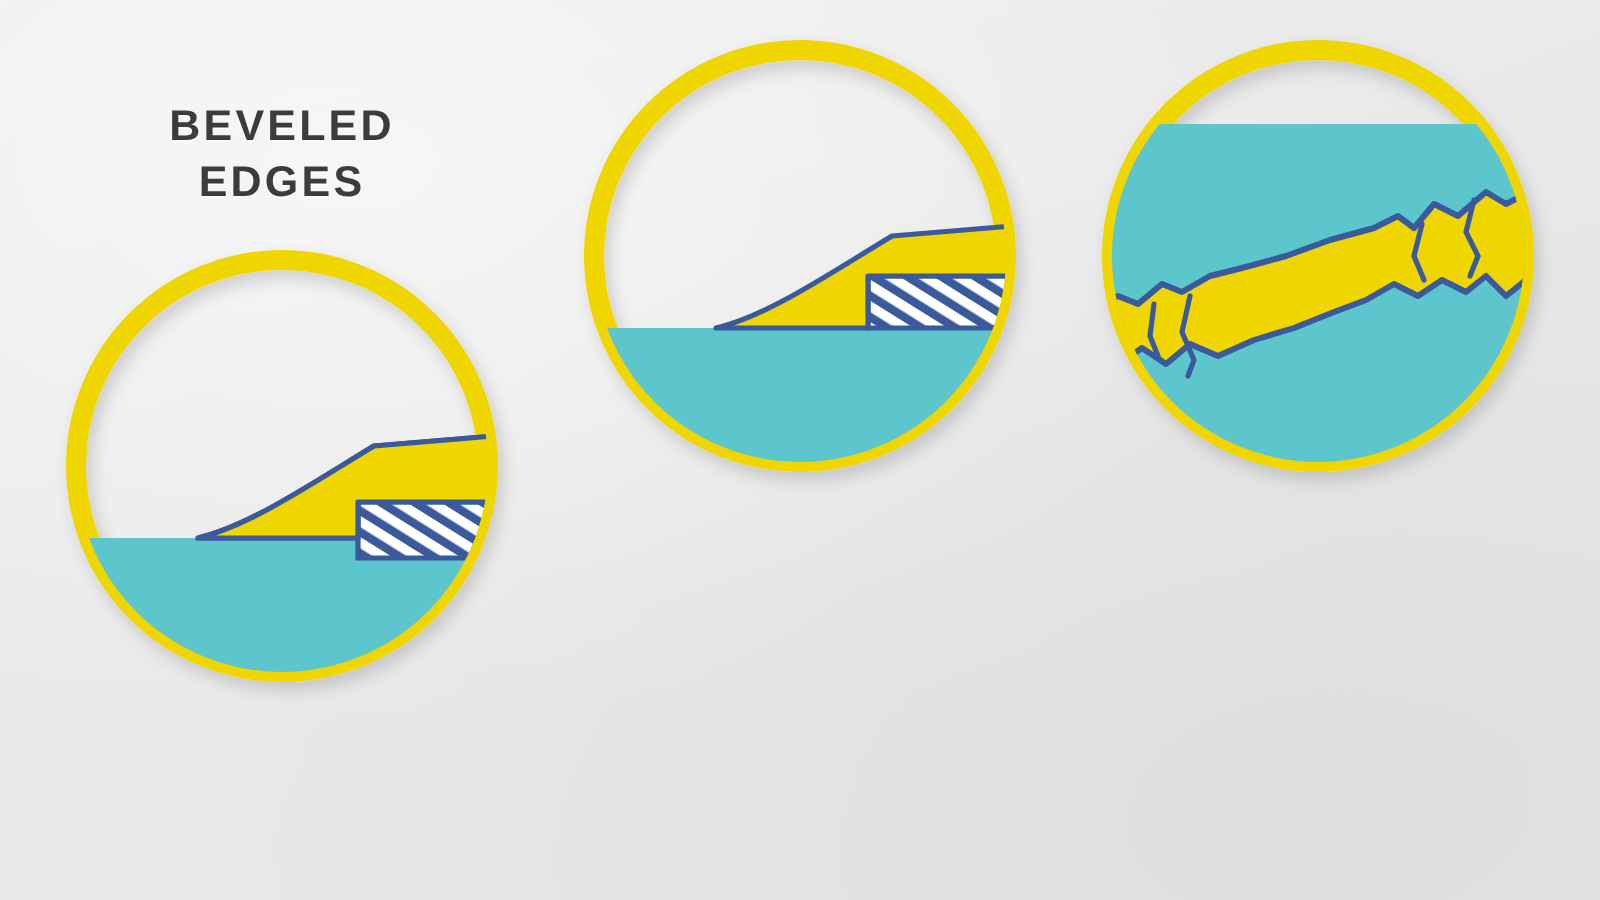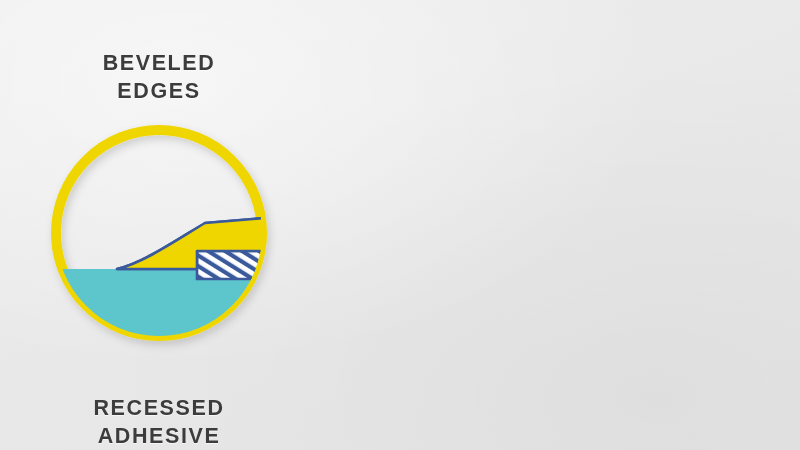--- a/index.html
+++ b/index.html
@@ -21,24 +21,24 @@
     background:
       radial-gradient(ellipse at 22% 18%, rgba(255,255,255,0.55) 0%, rgba(255,255,255,0) 55%),
       radial-gradient(ellipse at 82% 88%, rgba(0,0,0,0.035) 0%, rgba(0,0,0,0) 60%),
       linear-gradient(160deg, #eeeeee 0%, #e8e8e8 55%, #e6e6e6 100%);
     pointer-events: none;
   }
   .board {
     position: absolute;
     inset: 0;
     display: flex;
-    flex-direction: column;
+    flex-direction: row;
     align-items: flex-start;
     justify-content: space-between;
-    padding: 0 36px;
+    padding: 0 18px;
     box-sizing: border-box;
   }
   .panel {
     width: 246px;
     display: flex;
     flex-direction: column;
     align-items: center;
   }
   .panel-title {
     margin-top: 50px;
@@ -102,22 +102,20 @@
 
           <path d="M 150 130 L 230 130 L 230 158 L 150 158 Z" fill="url(#hatch1)" stroke="#3a5a9b" stroke-width="2.6"></path>
 
           <path d="M 70 148 C 96 142 128 120 158 102 L 230 96 L 230 130 L 150 130 L 150 148 Z" fill="#f0d600" stroke="#3a5a9b" stroke-width="2.6" stroke-linejoin="round"></path>
         </g>
       </svg>
     </div>
   </div>
 
   <div class="panel">
-    <div class="panel-title">RECESSED
-ADHESIVE</div>
     <div class="panel-figure">
       <svg viewBox="0 0 224 224" xmlns="http://www.w3.org/2000/svg" aria-hidden="true">
         <defs>
           <clipPath id="clip2">
             <circle cx="112" cy="112" r="103"></circle>
           </clipPath>
           <pattern id="hatch2" width="9" height="9" patternUnits="userSpaceOnUse" patternTransform="rotate(-58)">
             <rect width="9" height="9" fill="#ffffff"></rect>
             <rect width="4.2" height="9" fill="#3a5a9b"></rect>
           </pattern>

